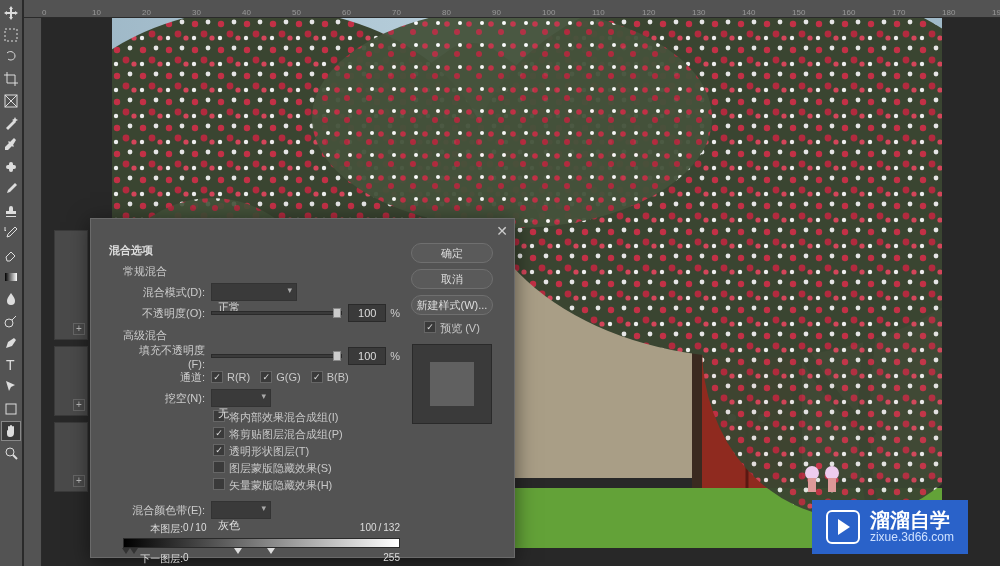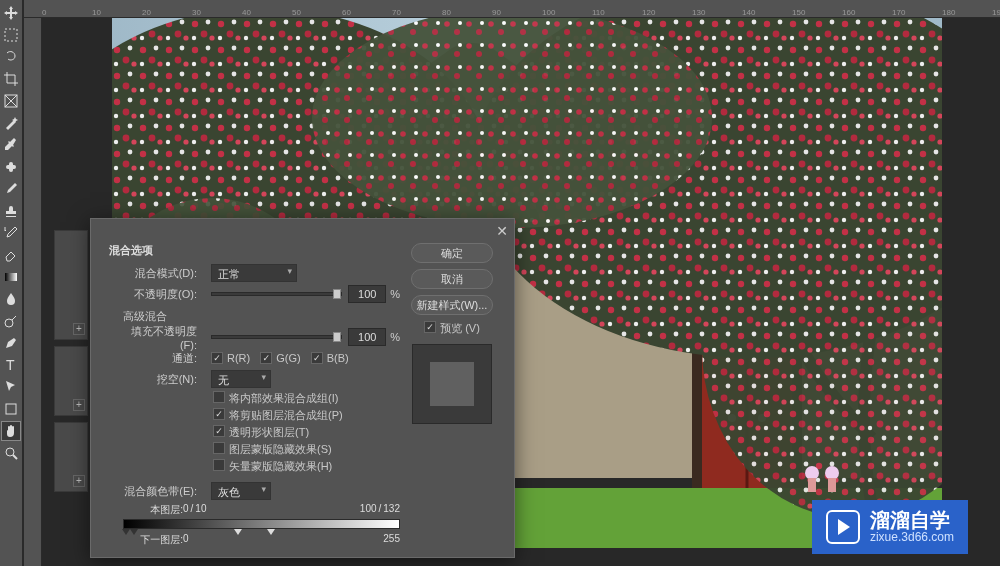--- a/index.html
+++ b/index.html
@@ -34,22 +34,22 @@
   .dialog { position: absolute; left: 90px; top: 218px; width: 425px; height: 340px; background: #535353; border: 1px solid #6a6a6a; box-shadow: 0 4px 20px rgba(0,0,0,0.5); }
   .dlg-close { position: absolute; right: 6px; top: 4px; color: #ccc; cursor: pointer; font-size: 14px; }
   .dlg-body { display: flex; height: 100%; padding: 24px 10px 10px 18px; }
   .dlg-left { flex: 1; }
   .dlg-right { width: 104px; }
   
   .section-title { color: #ddd; margin-bottom: 6px; font-size: 11px; font-weight: bold; }
   .sub-title { color: #ccc; margin: 4px 0 4px 14px; font-size: 11px; }
   
   .row { display: flex; align-items: center; margin: 3px 0 3px 14px; height: 18px; }
-  .lbl { text-align: right; width: 88px; padding-right: 14px; color: #ccc; font-size: 11px; }
-  .select { background: #3a3a3a; border: 1px solid #333; color: #ddd; height: 18px; font-size: 11px; padding: 2px 16px 0 6px; position: relative; min-width: 60px; }
+  .lbl { text-align: right; width: 88px; padding-right: 6px; color: #ccc; font-size: 11px; }
+  .select { background: #3a3a3a; border: 1px solid #333; color: #ddd; height: 18px; font-size: 11px; padding: 16px 16px 0 6px; position: relative; min-width: 60px; }
   .select::after { content: "▾"; position: absolute; right: 4px; top: 1px; font-size: 9px; color: #aaa; }
   .slider { height: 4px; background: #3a3a3a; border: 1px solid #2a2a2a; position: relative; flex: 1; margin-right: 6px; }
   .slider-thumb { position: absolute; top: -4px; width: 8px; height: 10px; background: #ccc; border: 1px solid #888; }
   .numbox { width: 38px; height: 18px; background: #3a3a3a; border: 1px solid #2a2a2a; color: #ddd; text-align: center; font-size: 11px; line-height: 16px; }
   .pct { margin-left: 4px; color: #ccc; }
   
   .chk-row { display: flex; align-items: flex-start; gap: 4px; }
   .chk { width: 12px; height: 12px; background: #3a3a3a; border: 1px solid #666; display: inline-flex; align-items: center; justify-content: center; font-size: 9px; color: #ddd; }
   .chk.on::before { content: "✓"; }
   
@@ -298,20 +298,21 @@
       <div class="panel-add">+</div>
     </div>
 </div>
 
 <div class="dialog">
   <div class="dlg-close">✕</div>
   <div class="dlg-body">
     <div class="dlg-left">
       <div class="section-title">混合选项</div>
 
+      <div class="sub-title">常规混合</div>
       <div class="row">
         <div class="lbl">混合模式(D):</div>
         <div class="select" style="width:86px">正常</div>
       </div>
       <div class="row">
         <div class="lbl">不透明度(O):</div>
         <div class="slider">
             <div class="slider-thumb" style="left:calc(100% - 8px)"></div>
           </div>
         <div class="numbox">100</div>

